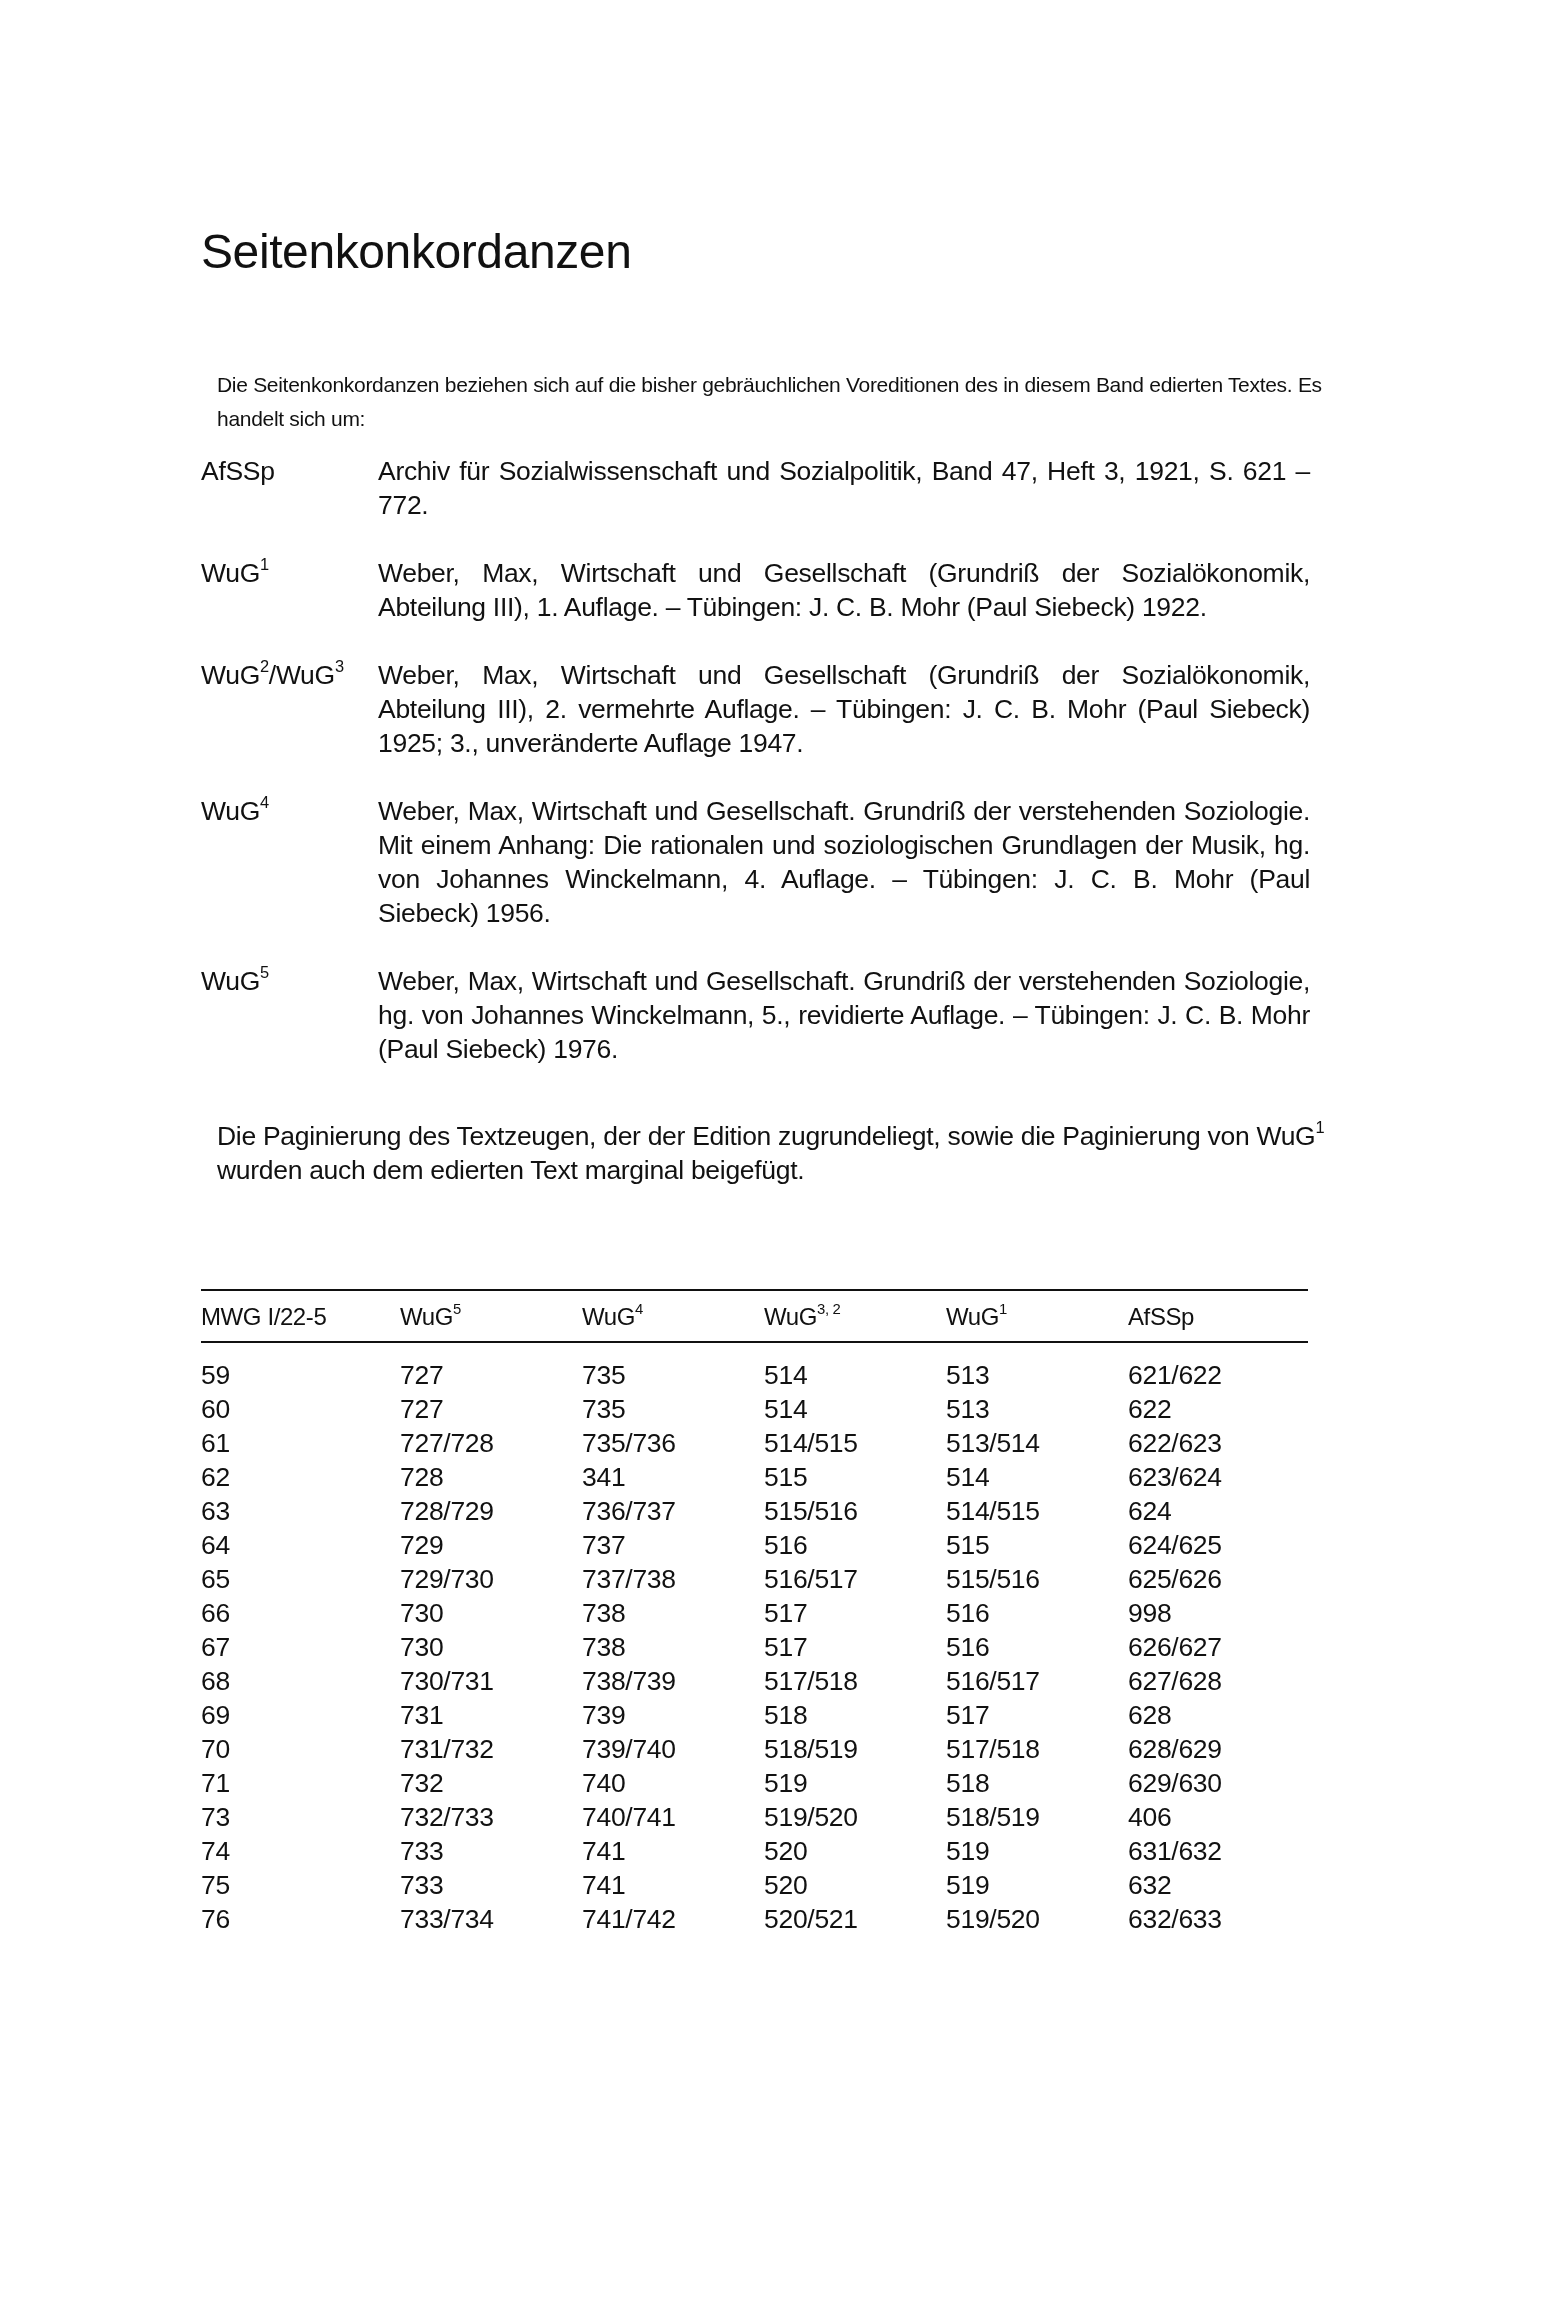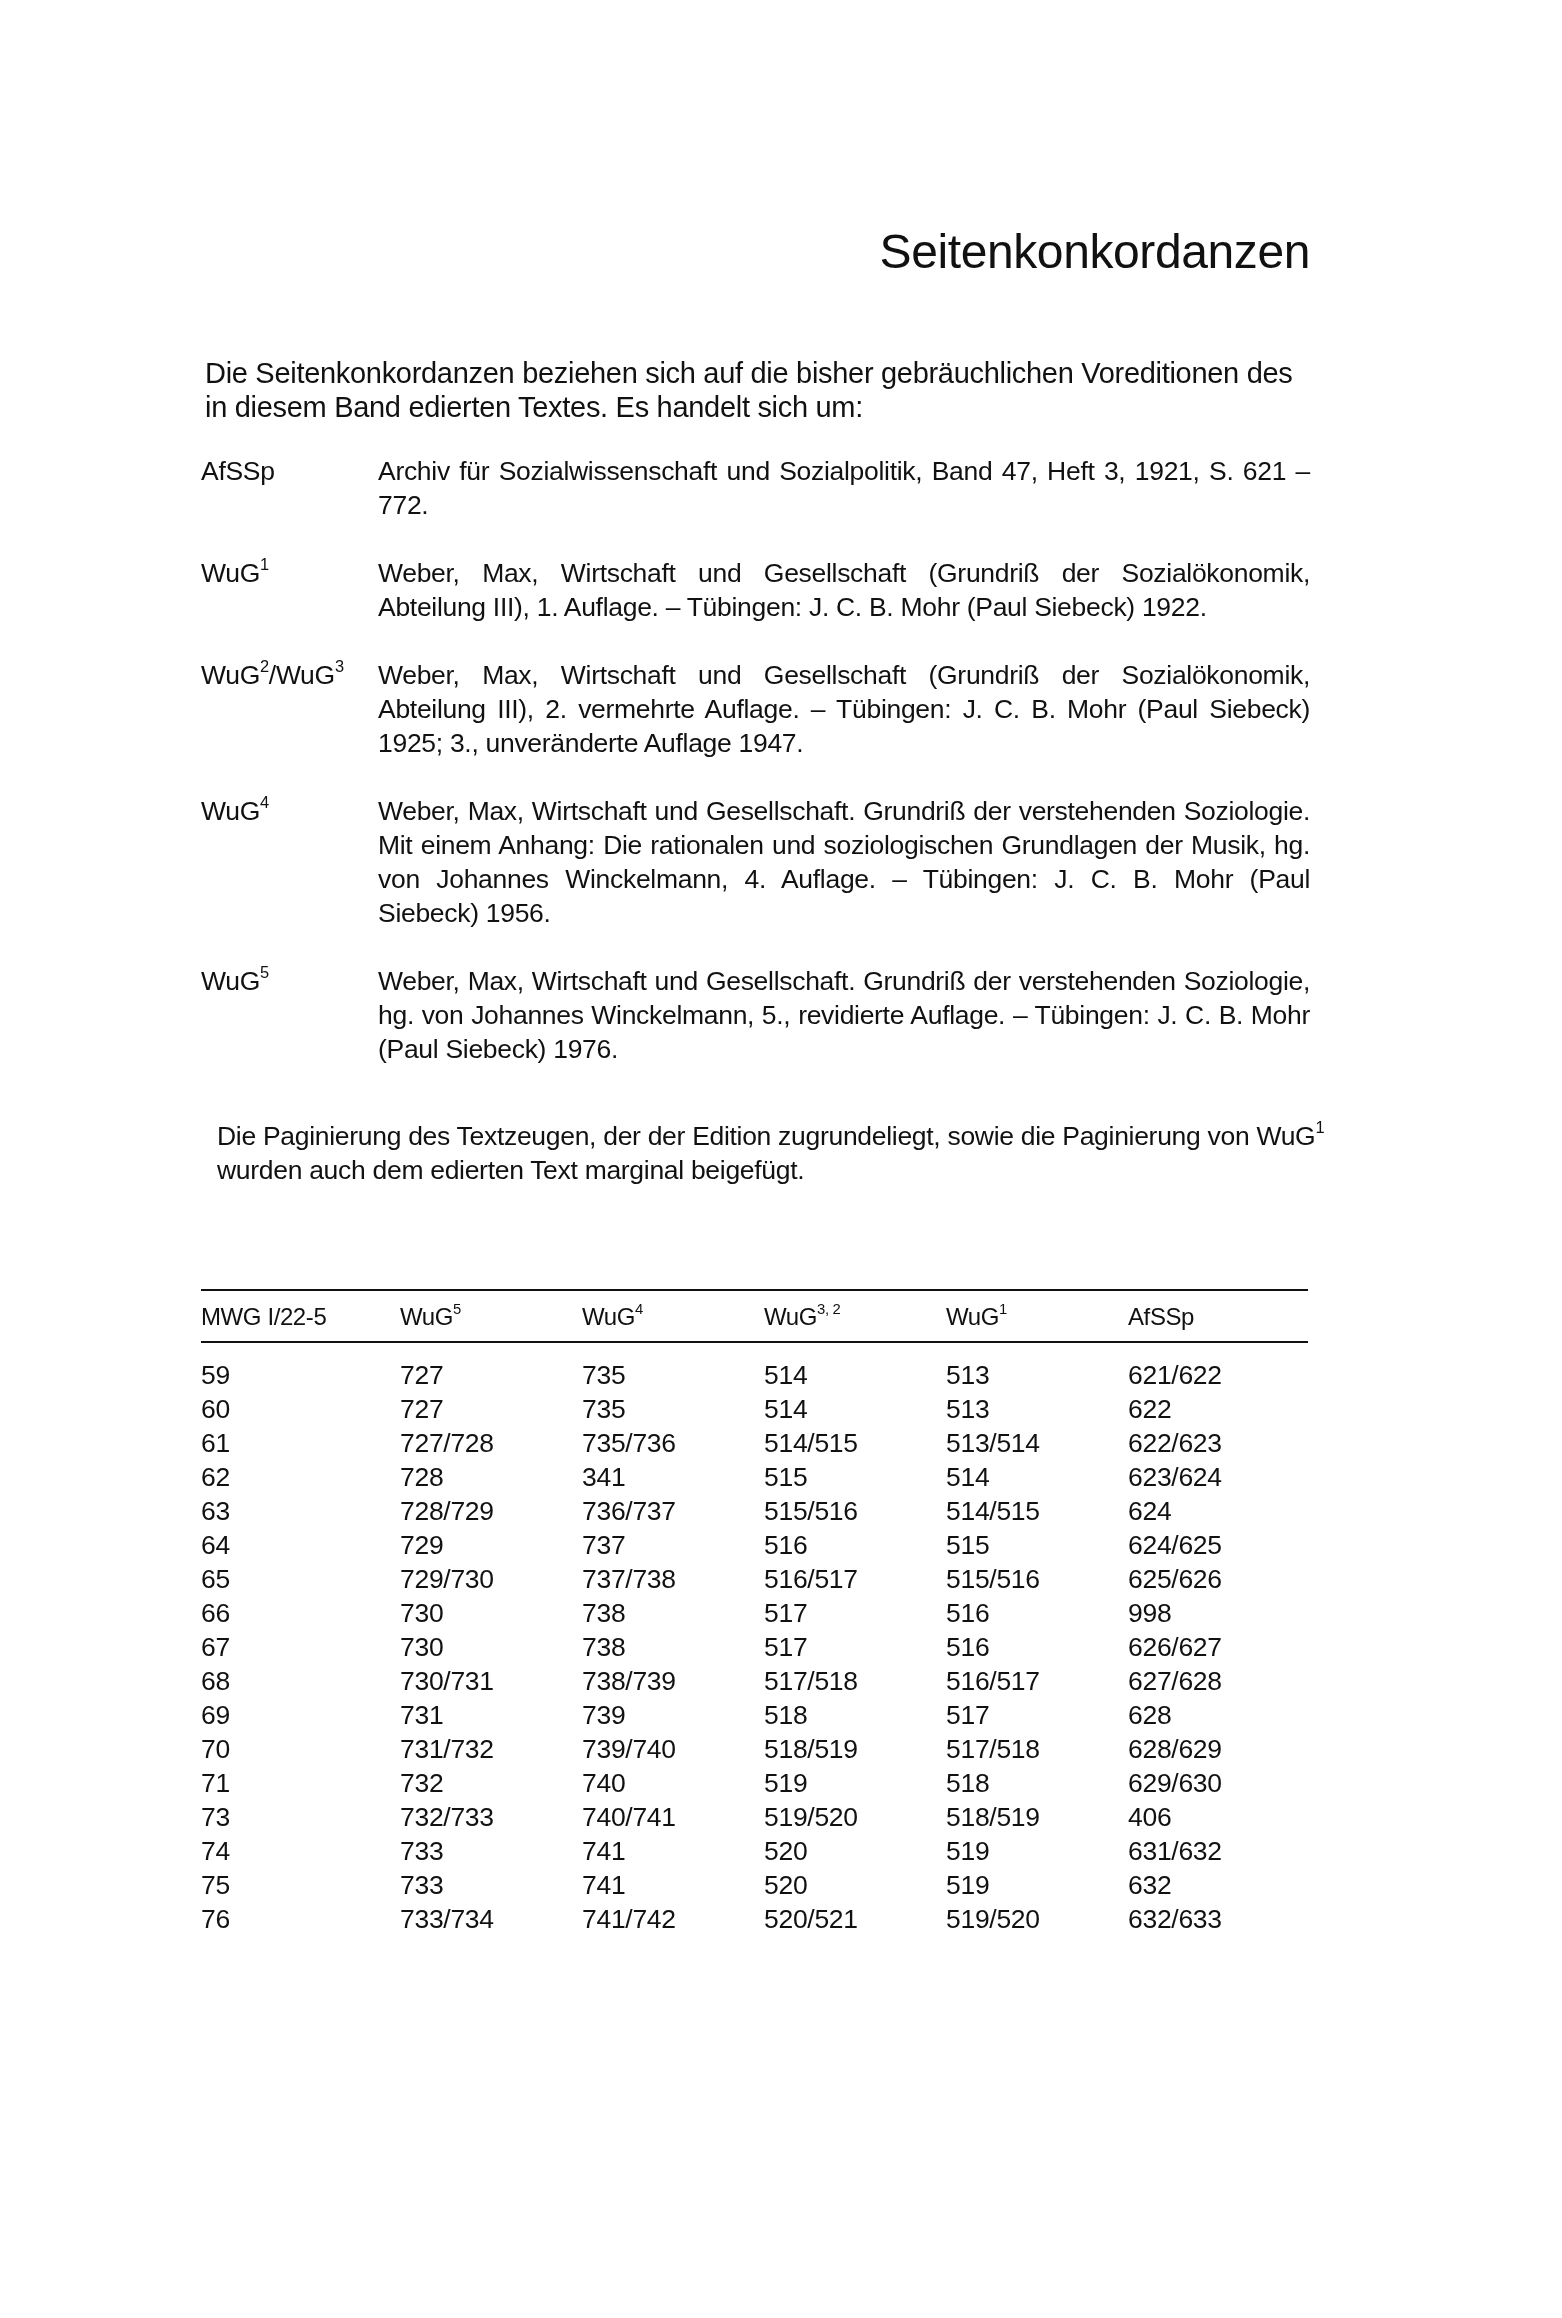--- a/index.html
+++ b/index.html
@@ -3,26 +3,26 @@
 <meta charset="utf-8">
 <style>
   html, body { margin: 0; padding: 0; background: #ffffff; }
   body {
     width: 1563px; height: 2319px; position: relative; overflow: hidden;
     color: #111111;
     font-family: "Liberation Sans", sans-serif;
   }
   .page { position: absolute; left: 201px; top: 0; width: 1109px; }
   .title {
-    position: absolute; top: 224px; left: 0; width: 1109px; text-align: right;
+    position: absolute; top: 224px; left: 0; width: 1109px; text-align: left;
     font-size: 48px; font-weight: normal; letter-spacing: -0.4px; margin: 0;
   }
   .intro {
     position: absolute; top: 352px; left: 0; width: 1109px;
-    font-size: 29px; line-height: 34px; margin: 4px; letter-spacing: -0.3px;
+    font-size: 21px; line-height: 34px; margin: 16px; letter-spacing: -0.3px;
   }
   .sources { position: absolute; top: 454px; left: 0; width: 1109px; }
   .src { display: flex; margin-bottom: 34px; font-size: 26.5px; line-height: 34px; letter-spacing: -0.3px; }
   .src-label { width: 177px; flex: none; }
   .src-text { flex: 1; text-align: justify; }
   sup { font-size: 0.62em; line-height: 0; vertical-align: 0.75em; }
   .outro {
     position: absolute; top: 1119px; left: 16px; width: 1109px;
     font-size: 26.5px; line-height: 34px; margin: 0; letter-spacing: -0.3px;
   }

